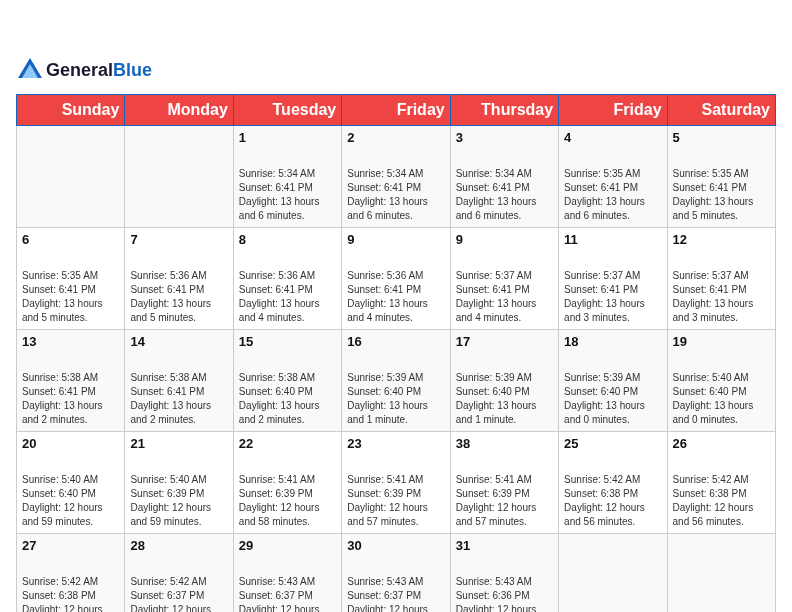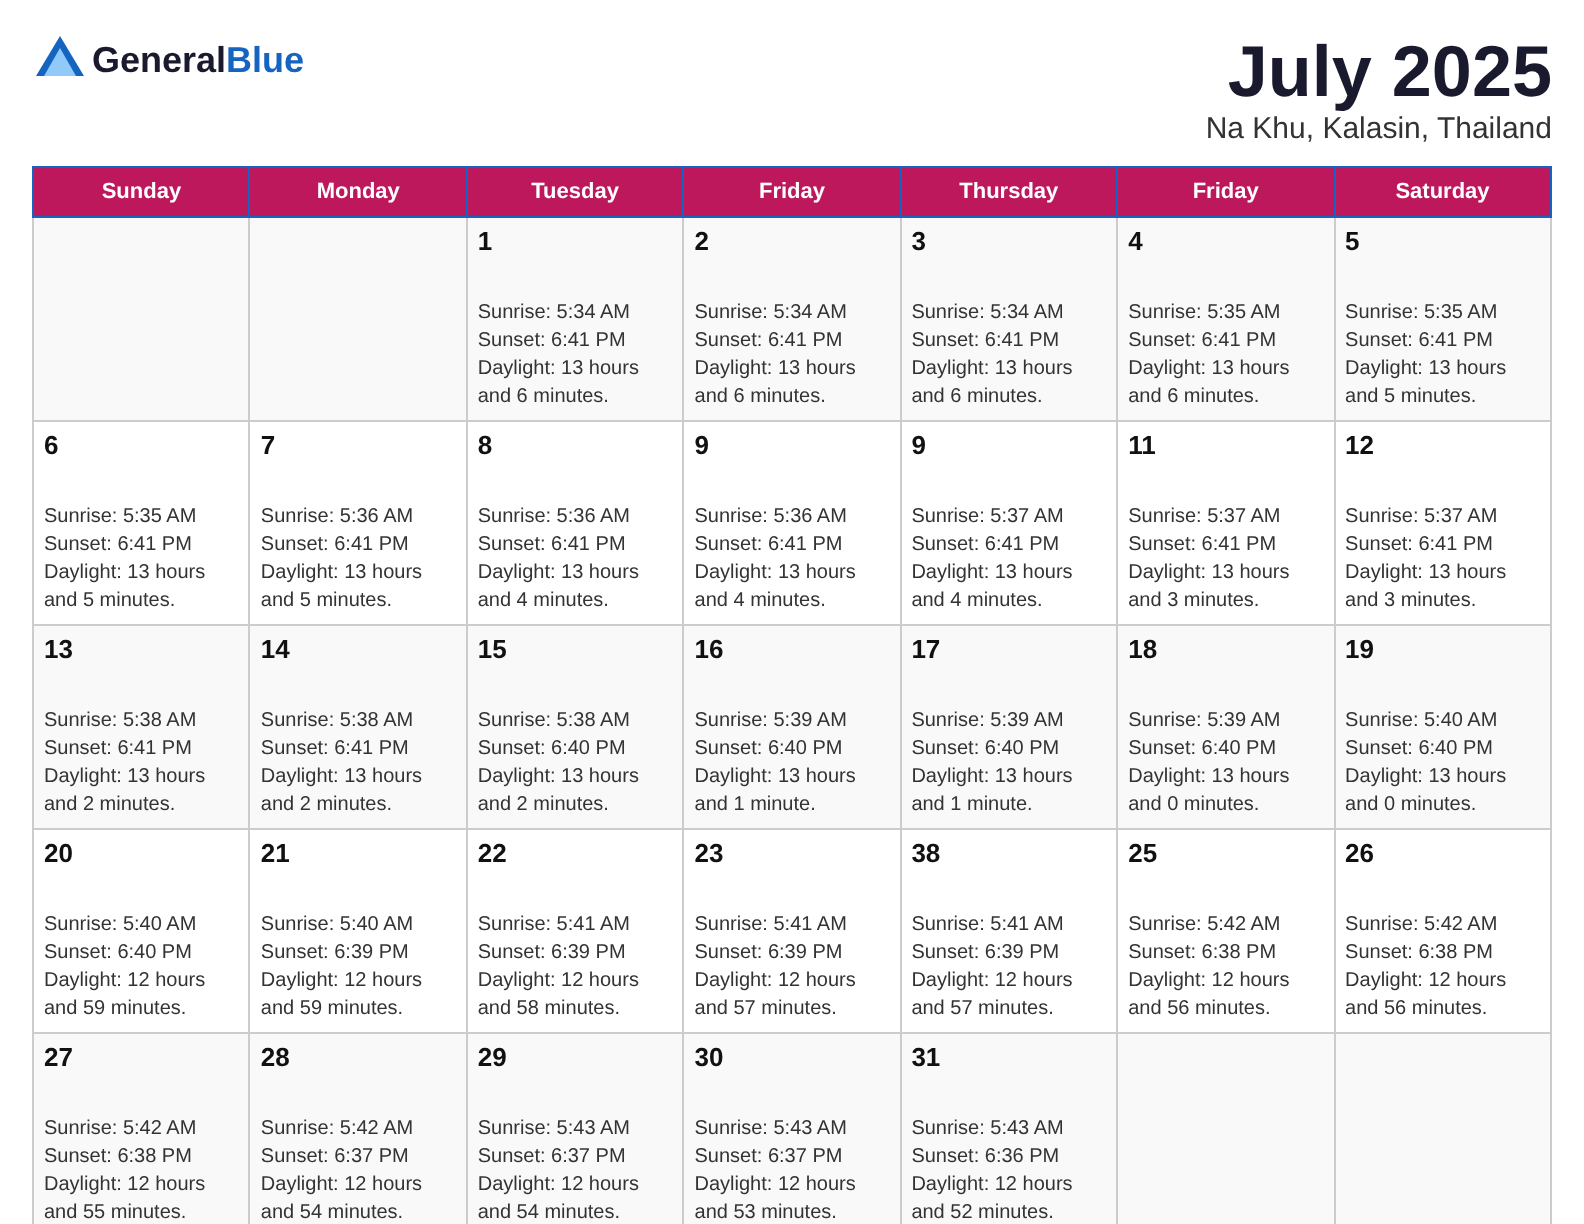--- a/index.html
+++ b/index.html
@@ -8,20 +8,21 @@
       background: #fff;
       width: 792px;
       min-height: 612px;
       padding: 16px;
     }
     .header {
       display: flex;
       justify-content: space-between;
       align-items: flex-start;
       margin-bottom: 10px;
+      margin-top: 40px;
     }
     .logo {
       display: flex;
       align-items: center;
     }
     .logo-text-general {
       font-size: 18px;
       font-weight: bold;
       color: #1a1a2e;
     }
@@ -47,25 +48,25 @@
     .location {
       font-size: 15px;
       color: #333;
     }
     table {
       width: 100%;
       border-collapse: collapse;
       font-size: 11px;
     }
     thead th {
-      background-color: #be185d;
+      background-color: #ef4444;
       color: #fff;
-      text-align: center;
+      text-align: right;
       padding: 6px 5px;
-      font-size: 11px;
+      font-size: 16px;
       font-weight: bold;
       border: 1px solid #1565c0;
     }
     tbody td {
       vertical-align: top;
       border: 1px solid #ccc;
       padding: 4px 5px;
       width: 14.28%;
       height: 80px;
       background: #fff;
@@ -99,24 +100,20 @@
 <div class="header">
   <div class="logo">
     <svg class="logo-icon" viewBox="0 0 28 28" xmlns="http://www.w3.org/2000/svg">
       <polygon points="14,2 26,22 2,22" fill="#1565c0"></polygon>
       <polygon points="14,8 22,22 6,22" fill="#90caf9"></polygon>
     </svg>
     <div>
       <span class="logo-text-general">General</span><span class="logo-text-blue">Blue</span>
     </div>
   </div>
-  <div class="title-block">
-    <div class="month-title">July 2025</div>
-    <div class="location">Na Khu, Kalasin, Thailand</div>
-  </div>
 </div>
 
 <table>
   <thead>
     <tr>
     <th>Sunday</th>
         <th>Monday</th>
         <th>Tuesday</th>
         <th>Friday</th>
         <th>Thursday</th>

